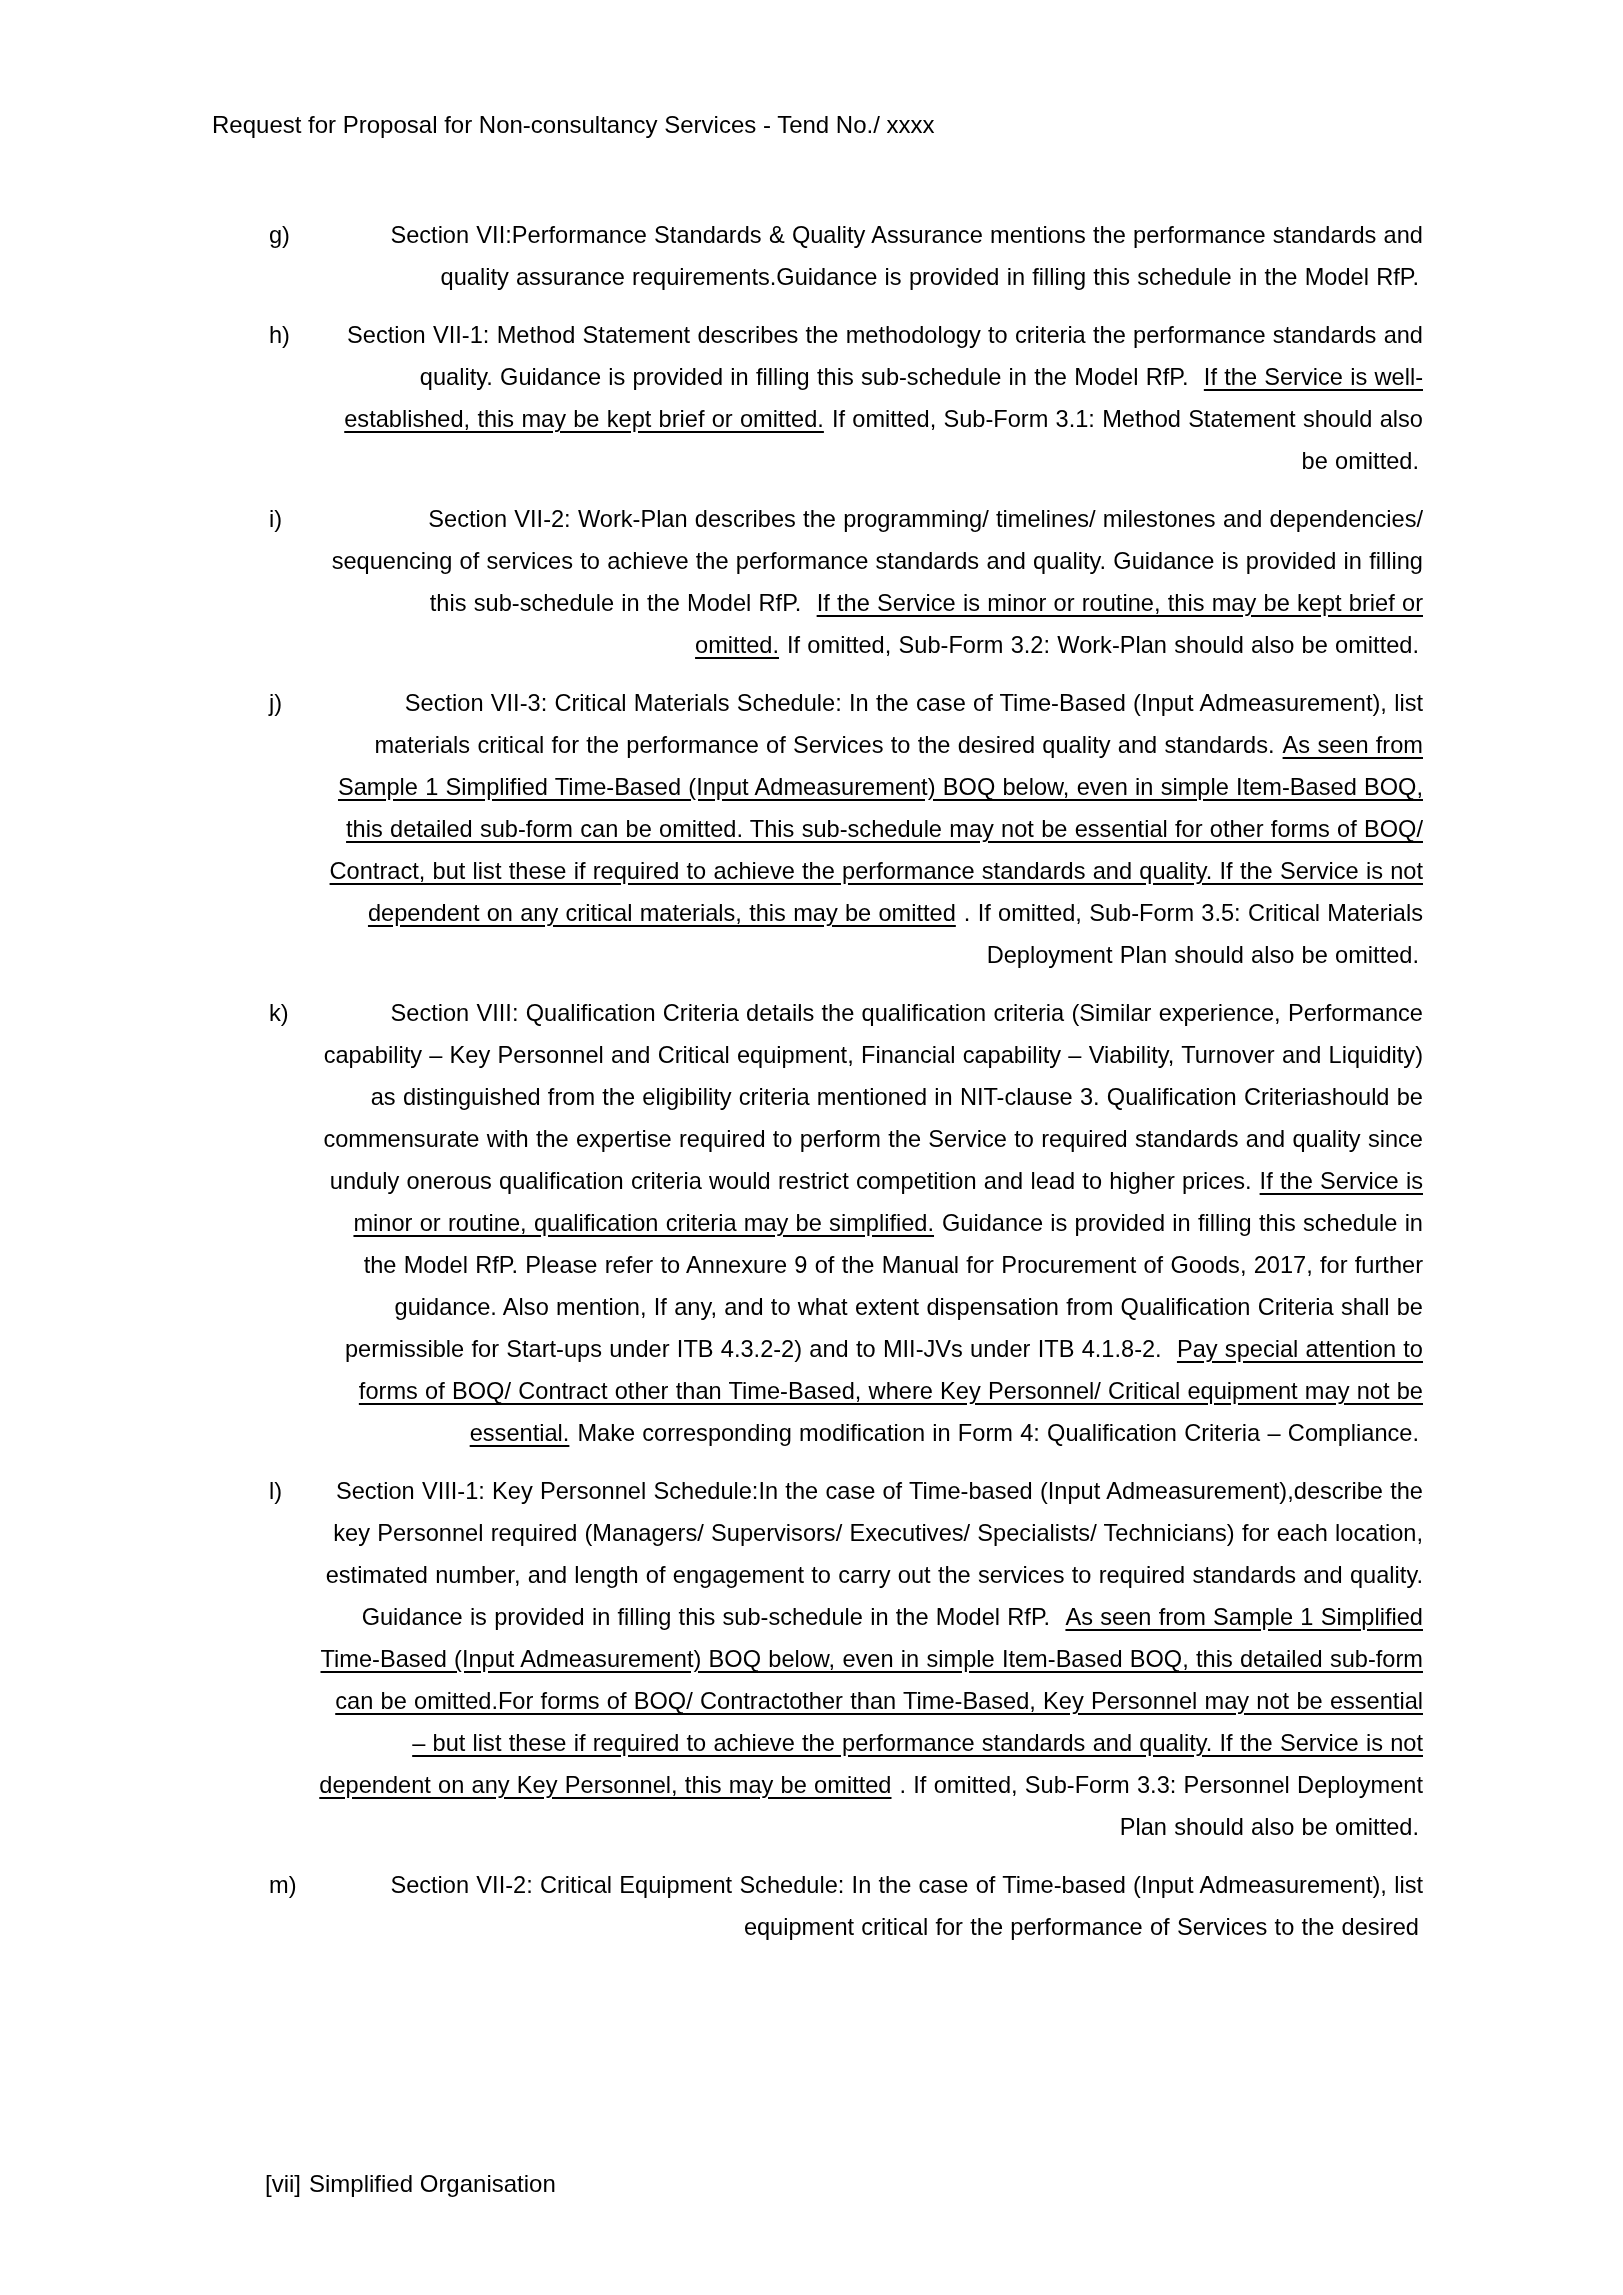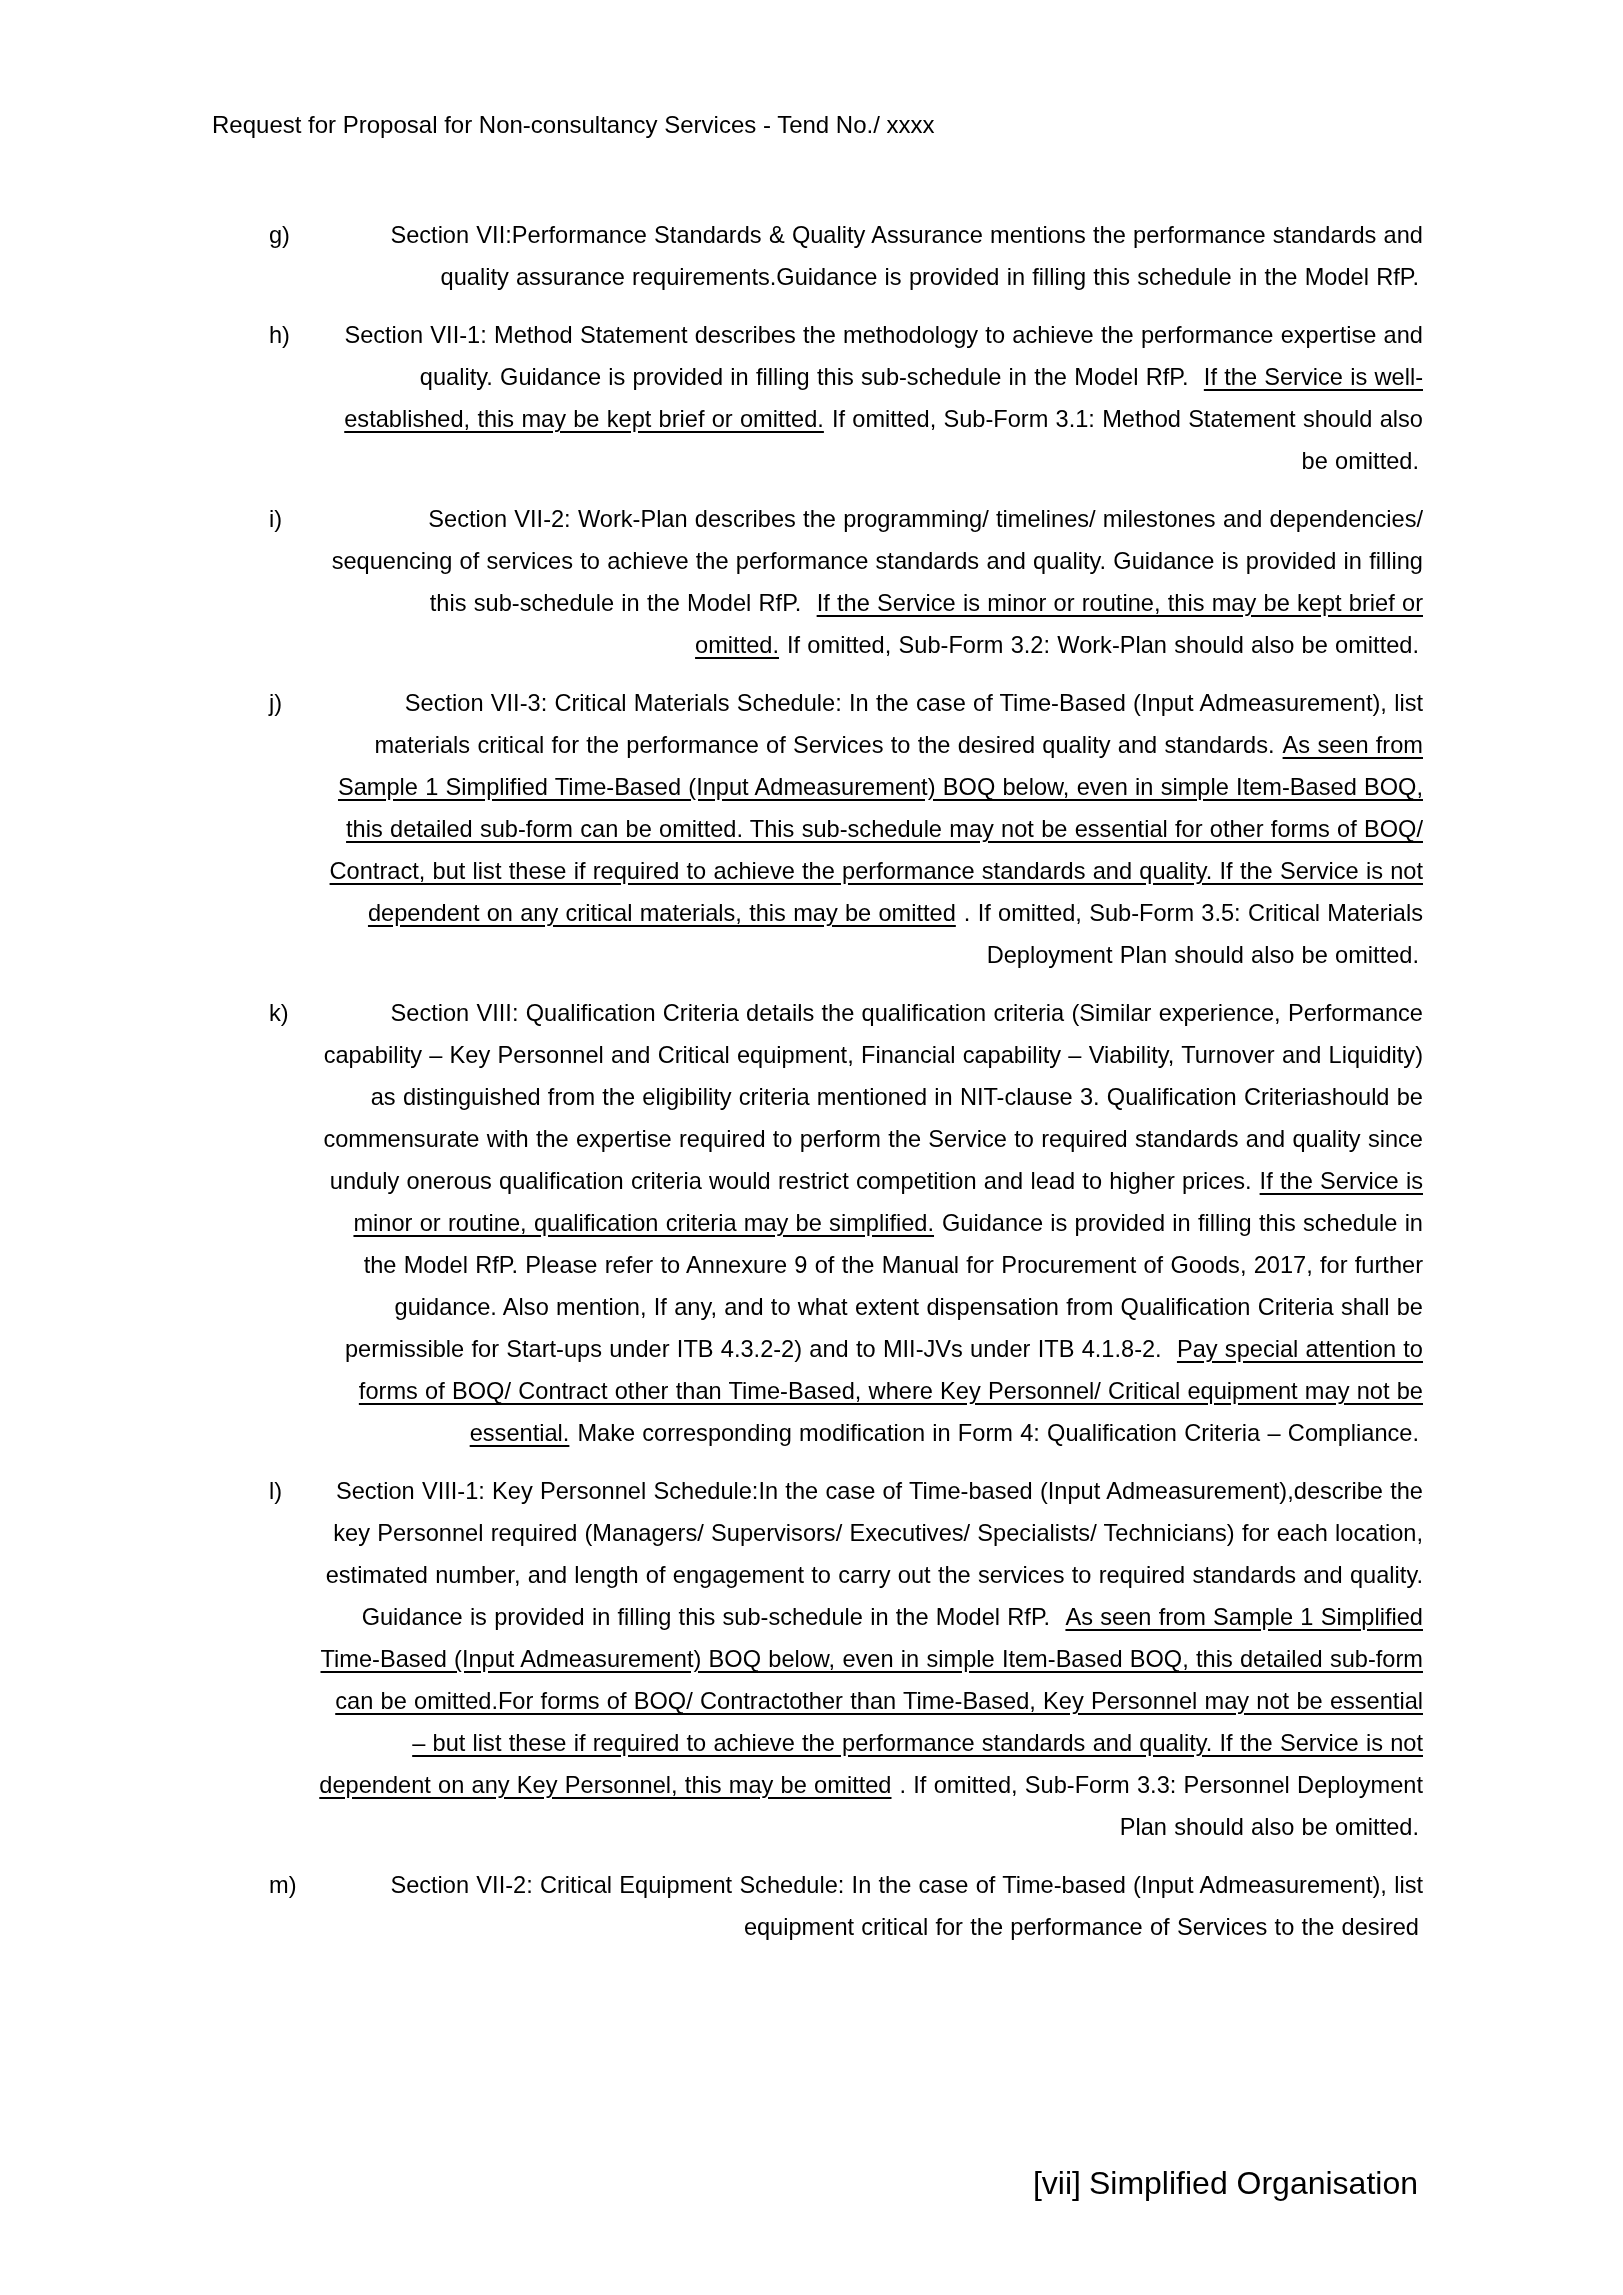--- a/index.html
+++ b/index.html
@@ -41,44 +41,44 @@
     flex: 1 1 auto;
     font-size: 23.6px;
     line-height: 42px;
     text-align: right;
     word-spacing: 0.7px;
   }
   .u { text-decoration: underline; text-underline-offset: 3.9px; }
   .footer {
     position: absolute;
     top: 2152px;
-    left: 240px;
+    left: 249px;
     width: 1178px;
     display: flex;
-    justify-content: flex-end;
-    font-size: 32px;
+    justify-content: flex-start;
+    font-size: 24px;
     line-height: 31px;
   }
 </style>
 </head>
 <body>
 
 <div class="page">
   <div class="header">
     <span>Request for Proposal for Non-consultancy Services - Tend No./ xxxx</span>
   </div>
 
   <div class="content">
       <div class="clause">
         <div class="marker">g)</div>
         <div class="clause-body"><span>Section VII:Performance Standards &amp; Quality Assurance mentions the performance standards and quality assurance requirements.Guidance is provided in filling this schedule in the Model RfP.</span></div>
       </div>
       <div class="clause">
         <div class="marker">h)</div>
-        <div class="clause-body"><span>Section VII-1: Method Statement describes the methodology to achieve the performance expertise and quality. Guidance is provided in filling this sub-schedule in the Model RfP. </span><span class="u">If the Service is well-established, this may be kept brief or omitted.</span><span>If omitted, Sub-Form 3.1: Method Statement should also be omitted.</span></div>
+        <div class="clause-body"><span>Section VII-1: Method Statement describes the methodology to criteria the performance standards and quality. Guidance is provided in filling this sub-schedule in the Model RfP. </span><span class="u">If the Service is well-established, this may be kept brief or omitted.</span><span>If omitted, Sub-Form 3.1: Method Statement should also be omitted.</span></div>
       </div>
       <div class="clause">
         <div class="marker">i)</div>
         <div class="clause-body"><span>Section VII-2: Work-Plan describes the programming/ timelines/ milestones and dependencies/ sequencing of services to achieve the performance standards and quality. Guidance is provided in filling this sub-schedule in the Model RfP. </span><span class="u">If the Service is minor or routine, this may be kept brief or omitted.</span><span>If omitted, Sub-Form 3.2: Work-Plan should also be omitted.</span></div>
       </div>
       <div class="clause">
         <div class="marker">j)</div>
         <div class="clause-body"><span>Section VII-3: Critical Materials Schedule: In the case of Time-Based (Input Admeasurement), list materials critical for the performance of Services to the desired quality and standards.</span><span class="u">As seen from Sample 1 Simplified Time-Based (Input Admeasurement) BOQ below, even in simple Item-Based BOQ, this detailed sub-form can be omitted. This sub-schedule may not be essential for other forms of BOQ/ Contract, but list these if required to achieve the performance standards and quality. If the Service is not dependent on any critical materials, this may be omitted</span><span>. If omitted, Sub-Form 3.5: Critical Materials Deployment Plan should also be omitted.</span></div>
       </div>
       <div class="clause">

